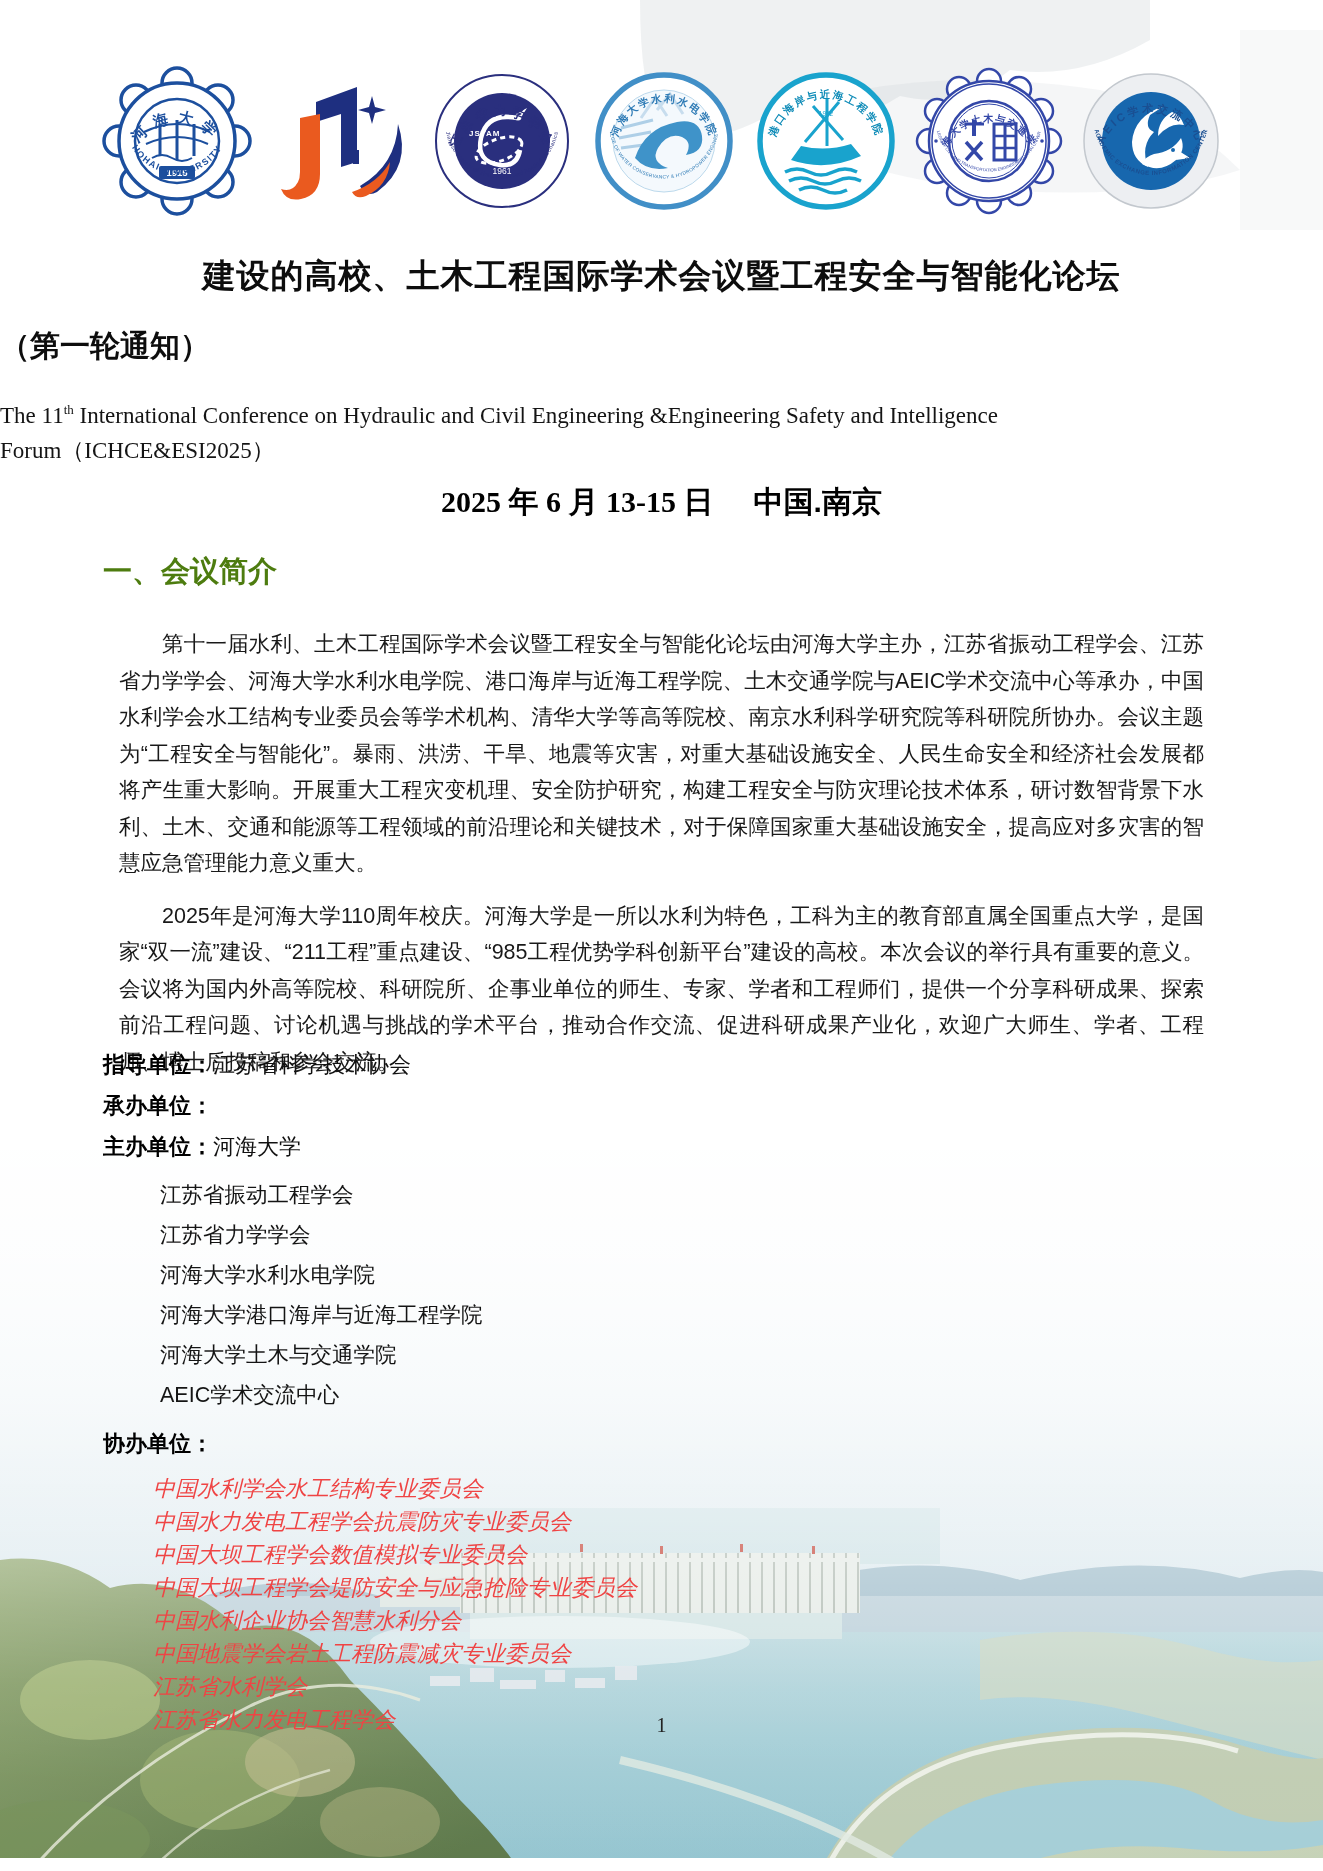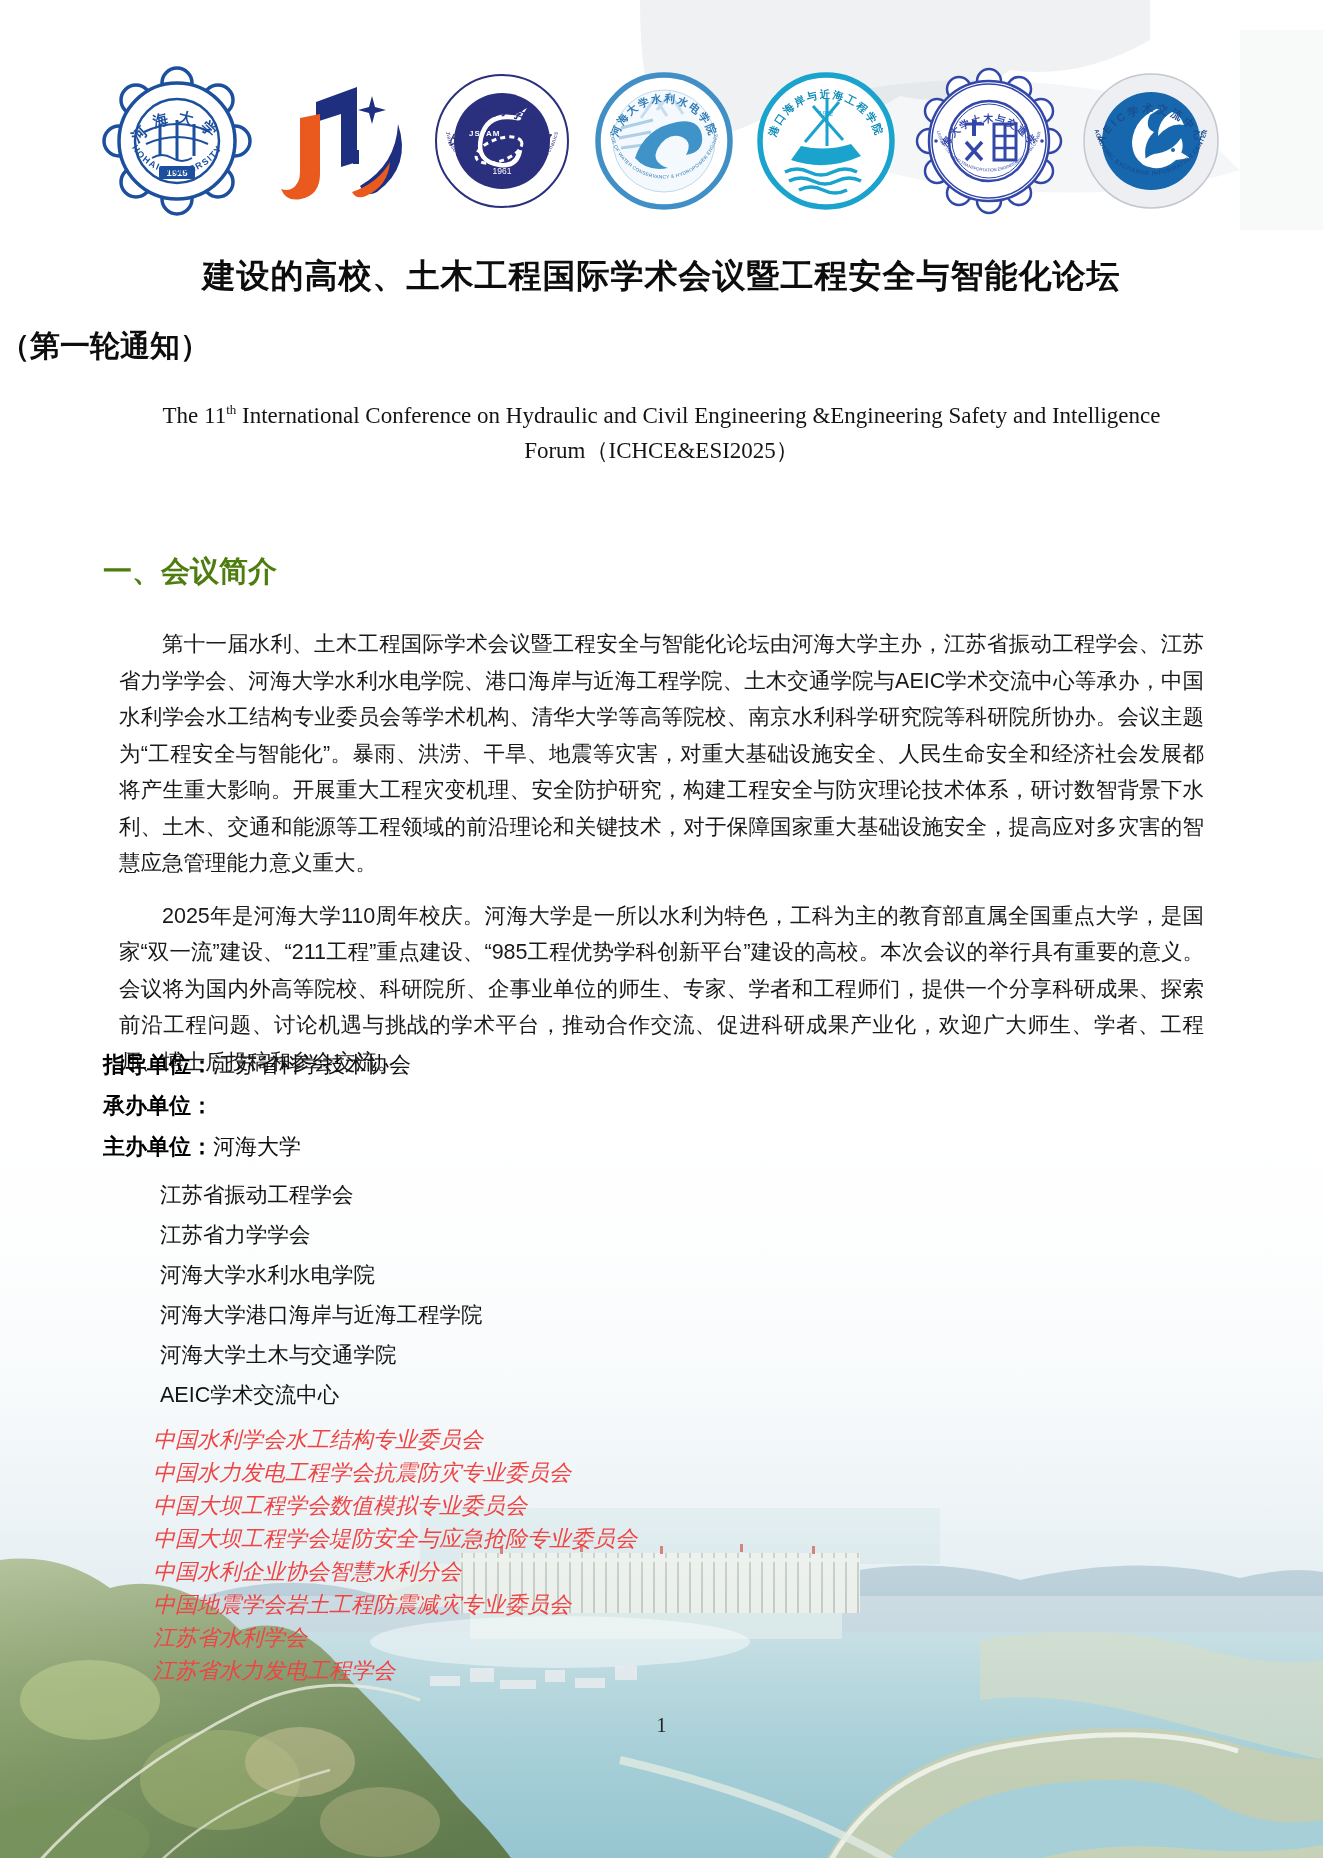--- a/index.html
+++ b/index.html
@@ -12,21 +12,21 @@
   .content{position:absolute;inset:0;z-index:2;}
 
   .logo-row{position:absolute;top:62px;left:98px;width:1132px;display:flex;justify-content:space-between;align-items:center;}
   .logo{width:158px;height:158px;flex:0 0 auto;}
   .logo svg{width:100%;height:100%;display:block;}
 
   .title-cn{position:absolute;top:254px;left:0;right:0;text-align:center;
     font-size:33px;font-weight:700;letter-spacing:1px;color:#0d0d0d;}
   .subtitle-cn{position:absolute;top:326px;left:0;right:0;text-align:left;
     font-size:30px;font-weight:700;color:#0d0d0d;}
-  .title-en{position:absolute;top:392px;left:0;right:0;text-align:center;
+  .title-en{position:absolute;top:392px;left:0;right:0;text-align:left;
     font-family:"Liberation Serif","DejaVu Serif",serif;font-size:23px;line-height:35px;color:#141414;}
   .title-en sup{font-size:13px;}
   .date-line{position:absolute;top:482px;left:0;right:0;text-align:center;
     font-family:"Liberation Serif","DejaVu Serif",serif;font-size:30px;font-weight:700;color:#000;}
   .date-line .loc{margin-left:40px;font-family:"Liberation Sans","DejaVu Sans",sans-serif;}
 
   .intro-heading{position:absolute;top:552px;left:103px;font-size:29px;font-weight:700;color:#4d7c0f;}
   .intro-body{position:absolute;top:610px;left:103px;width:1117px;
     font-size:21.5px;line-height:36.5px;text-align:justify;color:#191919;}
   .intro-body p{margin:16px;text-indent:2em;}
@@ -309,40 +309,44 @@
     </div>
 
     <div class="title-cn">建设的高校、土木工程国际学术会议暨工程安全与智能化论坛</div>
     <div class="subtitle-cn">（第一轮通知）</div>
 
     <div class="title-en">
       <div><span>The 11</span><sup>th</sup><span> International Conference on Hydraulic and Civil Engineering &amp;Engineering Safety and Intelligence</span></div>
       <div>Forum（ICHCE&amp;ESI2025）</div>
     </div>
 
+    <div class="date-line">
+      <span>2025 年 6 月 13-15 日</span><span class="loc">中国.南京</span>
+    </div>
 
     <div class="intro-heading">一、会议简介</div>
 
     <div class="intro-body">
       <p>第十一届水利、土木工程国际学术会议暨工程安全与智能化论坛由河海大学主办，江苏省振动工程学会、江苏省力学学会、河海大学水利水电学院、港口海岸与近海工程学院、土木交通学院与AEIC学术交流中心等承办，中国水利学会水工结构专业委员会等学术机构、清华大学等高等院校、南京水利科学研究院等科研院所协办。会议主题为“工程安全与智能化”。暴雨、洪涝、干旱、地震等灾害，对重大基础设施安全、人民生命安全和经济社会发展都将产生重大影响。开展重大工程灾变机理、安全防护研究，构建工程安全与防灾理论技术体系，研讨数智背景下水利、土木、交通和能源等工程领域的前沿理论和关键技术，对于保障国家重大基础设施安全，提高应对多灾害的智慧应急管理能力意义重大。</p>
       <p>2025年是河海大学110周年校庆。河海大学是一所以水利为特色，工科为主的教育部直属全国重点大学，是国家“双一流”建设、“211工程”重点建设、“985工程优势学科创新平台”建设的高校。本次会议的举行具有重要的意义。会议将为国内外高等院校、科研院所、企事业单位的师生、专家、学者和工程师们，提供一个分享科研成果、探索前沿工程问题、讨论机遇与挑战的学术平台，推动合作交流、促进科研成果产业化，欢迎广大师生、学者、工程师、博士后投稿和参会交流。</p>
     </div>
 
     <div class="orgs">
       <div class="org-line"><span class="org-label">指导单位：</span><span>江苏省科学技术协会</span></div>
       <div class="org-line"><span class="org-label">承办单位：</span></div>
       <div class="org-line"><span class="org-label">主办单位：</span><span>河海大学</span></div>
       <ul class="undertakers">
         <li>江苏省振动工程学会</li>
         <li>江苏省力学学会</li>
         <li>河海大学水利水电学院</li>
         <li>河海大学港口海岸与近海工程学院</li>
         <li>河海大学土木与交通学院</li>
         <li>AEIC学术交流中心</li>
       </ul>
+      <div class="org-line"><span class="org-label">协办单位：</span></div>
       <ul class="co-orgs">
         <li>中国水利学会水工结构专业委员会</li>
         <li>中国水力发电工程学会抗震防灾专业委员会</li>
         <li>中国大坝工程学会数值模拟专业委员会</li>
         <li>中国大坝工程学会堤防安全与应急抢险专业委员会</li>
         <li>中国水利企业协会智慧水利分会</li>
         <li>中国地震学会岩土工程防震减灾专业委员会</li>
         <li>江苏省水利学会</li>
         <li>江苏省水力发电工程学会</li>
       </ul>

